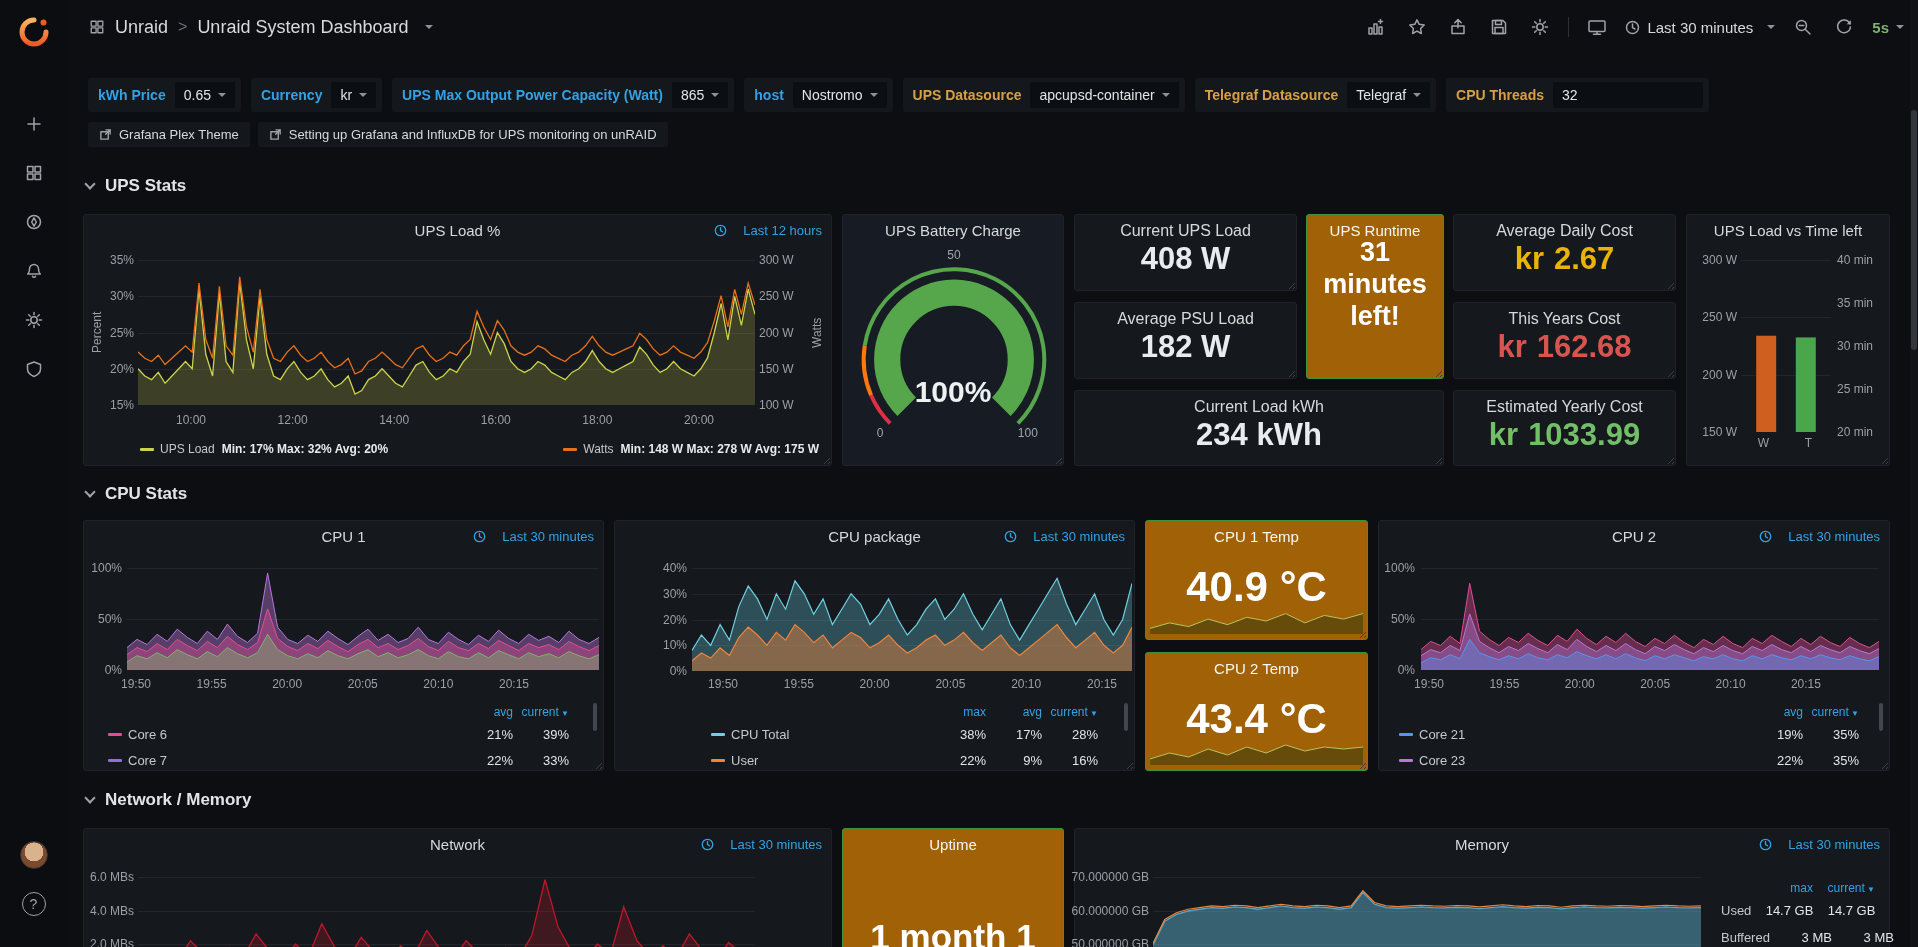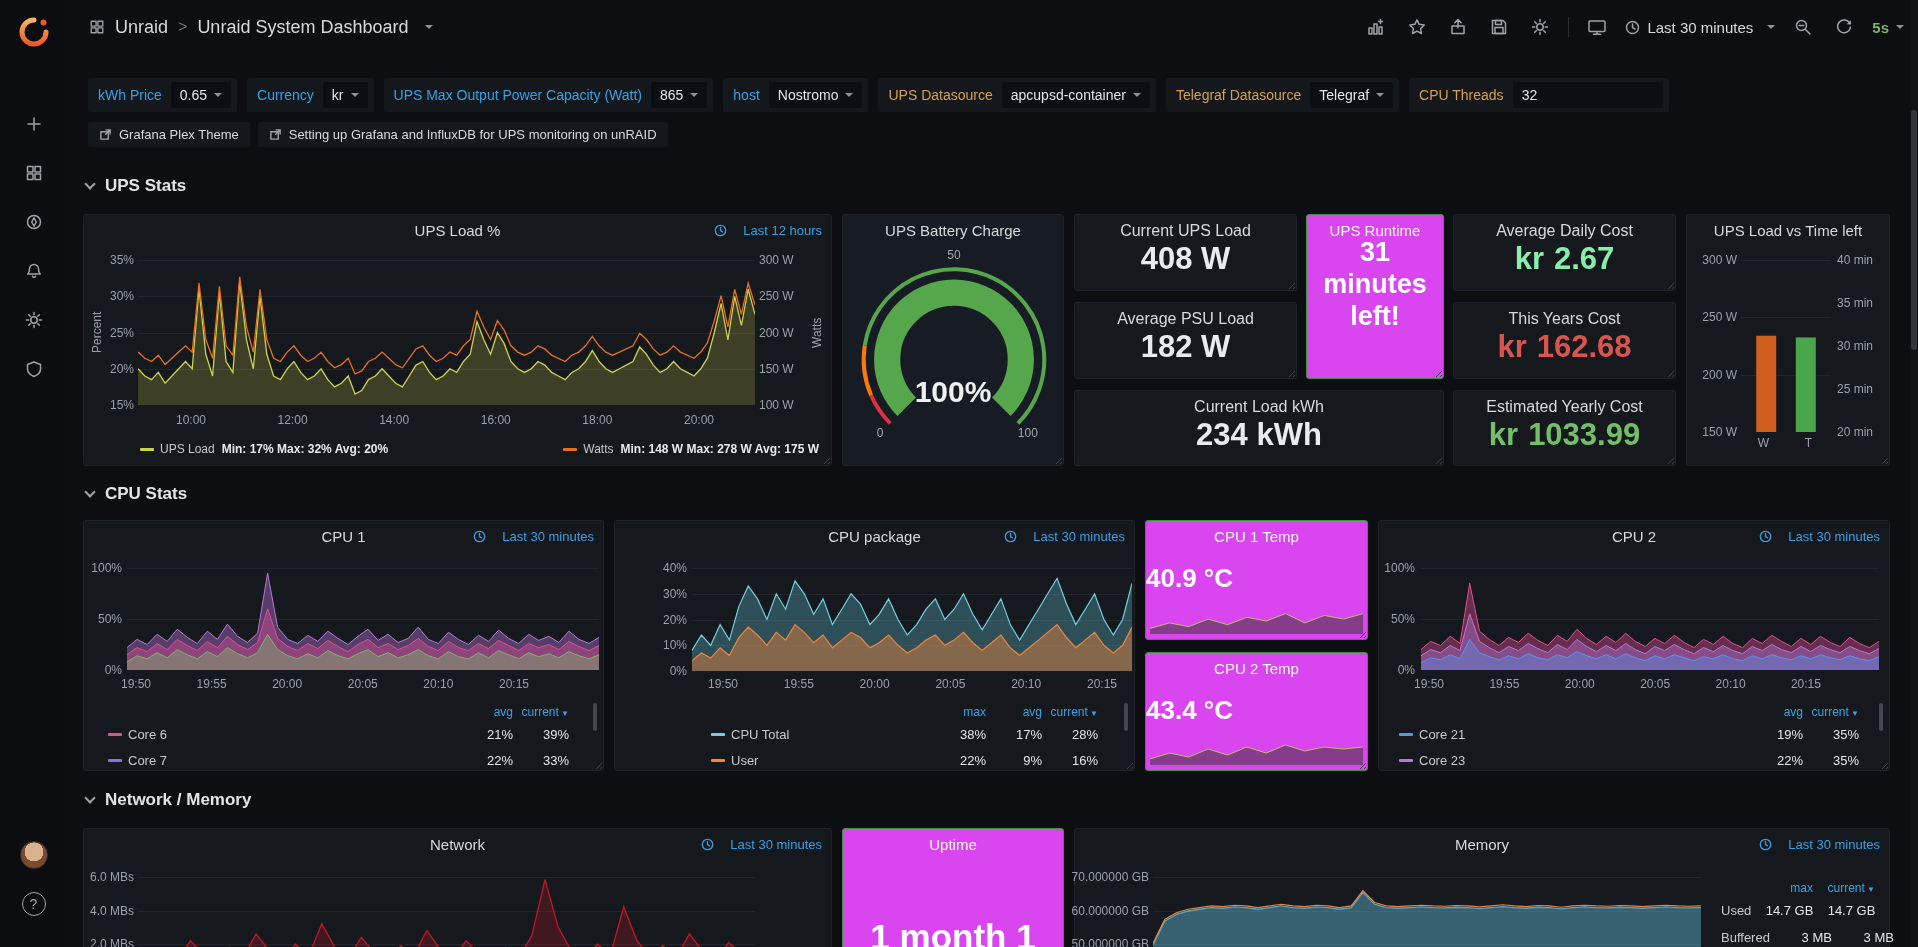--- a/index.html
+++ b/index.html
@@ -20,32 +20,32 @@
 .crumb .sep{color:#6e7178;font-size:16px}
 .caret{width:0;height:0;border-left:4px solid transparent;border-right:4px solid transparent;border-top:4px solid #8e9196;margin-left:7px;display:inline-block}
 .nav-right{margin-left:auto;display:flex;align-items:center;gap:15px}
 .nav-ic{width:26px;height:26px;display:flex;align-items:center;justify-content:center;cursor:pointer}
 .nav-div{width:1px;height:20px;background:#2c2f34}
 .timepick{display:flex;align-items:center;gap:7px;font-size:15px;color:#d8d9da;cursor:pointer}
 .refint{display:flex;align-items:center;font-size:15px;color:#7eb26d;font-weight:bold;cursor:pointer}
 
 .vars{position:absolute;left:88px;top:78px;display:flex;gap:10px;align-items:center}
 .var-chip{display:flex;align-items:center;background:#14171c;border-radius:2px;padding:4px 6px 4px 10px;height:34px}
-.var-label{font-size:14px;font-weight:normal;margin-right:9px;white-space:nowrap}
+.var-label{font-size:14px;font-weight:bold;margin-right:9px;white-space:nowrap}
 .var-value{display:flex;align-items:center;background:#0b0e12;border-radius:2px;padding:5px 9px;font-size:14px;color:#e3e4e6;cursor:pointer;white-space:nowrap}
 .var-chip[data-type="input"] .var-value{min-width:150px}
 .links{position:absolute;left:88px;top:122px;display:flex;gap:8px}
 .link-chip{display:flex;align-items:center;gap:7px;background:#14171c;border-radius:2px;padding:5px 11px;font-size:13px;color:#d8d9da;cursor:pointer}
 
 .section-header{position:absolute;left:86px;display:flex;align-items:center;gap:11px;font-size:17px;font-weight:bold;color:#e3e4e6;cursor:pointer;height:24px}
 .chev{width:8px;height:8px;border-right:2px solid #9fa3a8;border-bottom:2px solid #9fa3a8;transform:rotate(45deg);margin-top:-5px}
 
 .panel{position:absolute;background:#15181d;border:1px solid #1f2228;border-radius:3px}
 .panel::after{content:"";position:absolute;right:1px;bottom:1px;width:9px;height:9px;background:repeating-linear-gradient(135deg,transparent 0 2px,#3c4046 2px 3px);clip-path:polygon(100% 0,100% 100%,0 100%)}
-.panel.green{background:#d946ef;border-color:#3a933a}
+.panel.green{background:#a16207;border-color:#3a933a}
 .ptitle{position:absolute;top:7px;left:0;right:0;text-align:center;font-size:15px;color:#d8d9da;cursor:pointer;font-weight:500}
 .panel.green .ptitle{color:#f4f7f4}
 .badge{position:absolute;top:8px;right:9px;font-size:13px;color:#33a2e5;display:flex;gap:16px;align-items:center;cursor:pointer}
 .plot{position:absolute;overflow:hidden}
 .gl{position:absolute;left:0;right:0;height:1px;background:#22262c}
 .chart{position:absolute;left:0;top:0;right:0;bottom:0}
 .chart svg{position:absolute;left:0;top:0}
 .yticks{position:absolute;display:flex;flex-direction:column;justify-content:space-between;font-size:12px;color:#9aa0a6}
 .yticks span{height:16px;line-height:16px;white-space:nowrap}
 .yticks.right-side{align-items:flex-start}
@@ -71,21 +71,21 @@
 .legend-table.wide .lg-row{height:27px}
 .lg-name{color:#c7c8c9;margin-right:auto;cursor:pointer}
 .lg-vals{display:flex;color:#e3e4e6}
 .lg-scroll{position:absolute;width:4px;border-radius:2px;background:#43474d}
 
 .stat-title{position:absolute;top:7px;left:0;right:0;text-align:center;font-size:16px;color:#d8d9da;font-weight:500}
 .stat-value{position:absolute;left:0;right:0;top:26px;text-align:center;font-size:31px;font-weight:bold;color:#e9ebee;white-space:nowrap}
 .cost-value .pfx{margin-right:10px}
 .gauge-value{position:absolute;left:0;right:0;top:160px;text-align:center;font-size:30px;font-weight:bold;color:#eef0f2}
 .runtime-value{position:absolute;left:0;right:0;top:22px;padding:0 10px;text-align:center;font-size:27px;line-height:1.18;font-weight:bold;color:#fff}
-.temp-value{position:absolute;left:0;right:0;top:42px;text-align:left;font-size:26px;font-weight:bold;color:#fff}
+.temp-value{position:absolute;left:0;right:0;top:42px;text-align:center;font-size:42px;font-weight:bold;color:#fff}
 .uptime-value{position:absolute;left:0;right:0;top:88px;text-align:center;font-size:35px;font-weight:bold;color:#fff;white-space:nowrap}
 .spark{position:absolute;left:4px;right:4px;bottom:5px;height:26px}
 
 .scrollbar{position:absolute;right:0;top:0;bottom:0;width:8px;background:#101214}
 .scroll-thumb{position:absolute;right:1px;top:110px;width:6px;height:240px;border-radius:3px;background:#33373d;cursor:pointer}
 </style>
 </head>
 <body>
 
 <div class="screen">
@@ -400,21 +400,21 @@
   <div class="panel" style="left:1074px;top:390px;width:370px;height:76px">
     <div class="stat-title">Current Load kWh</div>
     <div class="stat-value">234 kWh</div>
   </div>
   <div class="panel green" style="left:1306px;top:214px;width:138px;height:165px">
     <div class="ptitle">UPS Runtime</div>
     <div class="runtime-value">31 minutes left!</div>
   </div>
   <div class="panel" style="left:1453px;top:214px;width:223px;height:77px">
     <div class="stat-title">Average Daily Cost</div>
-    <div class="stat-value cost-value" style="color: #86efac;"><span class="pfx">kr</span><span>2.67</span></div>
+    <div class="stat-value cost-value" style="color: #eab308;"><span class="pfx">kr</span><span>2.67</span></div>
   </div>
   <div class="panel" style="left:1453px;top:302px;width:223px;height:77px">
     <div class="stat-title">This Years Cost</div>
     <div class="stat-value cost-value" style="color: rgb(217, 83, 79);"><span class="pfx">kr</span><span>162.68</span></div>
   </div>
   <div class="panel" style="left:1453px;top:390px;width:223px;height:76px">
     <div class="stat-title">Estimated Yearly Cost</div>
     <div class="stat-value cost-value" style="color: rgb(115, 191, 105);"><span class="pfx">kr</span><span>1033.99</span></div>
   </div>
 

